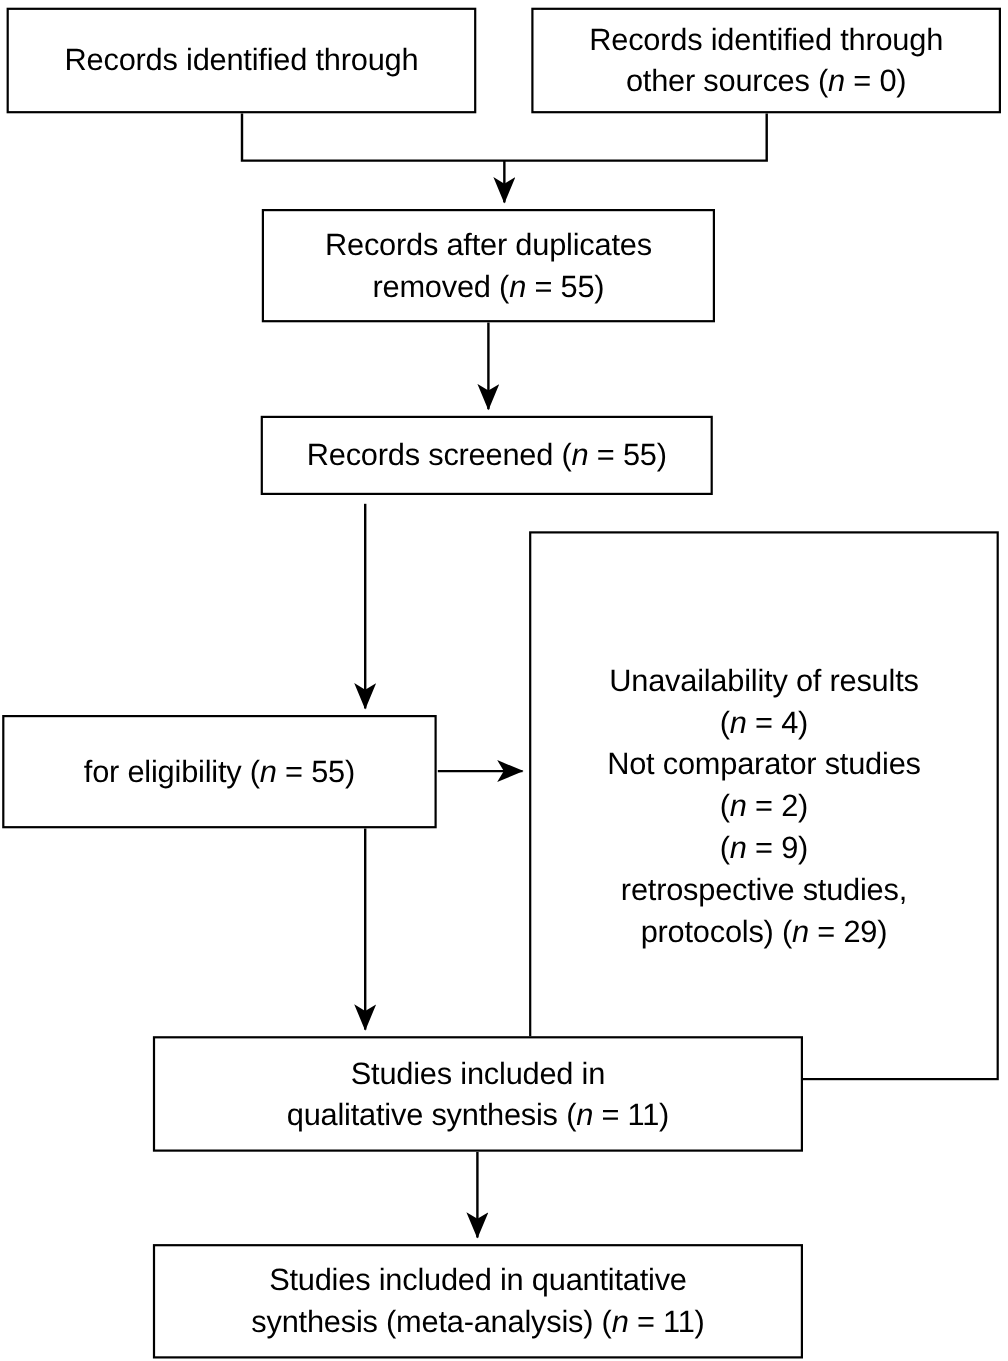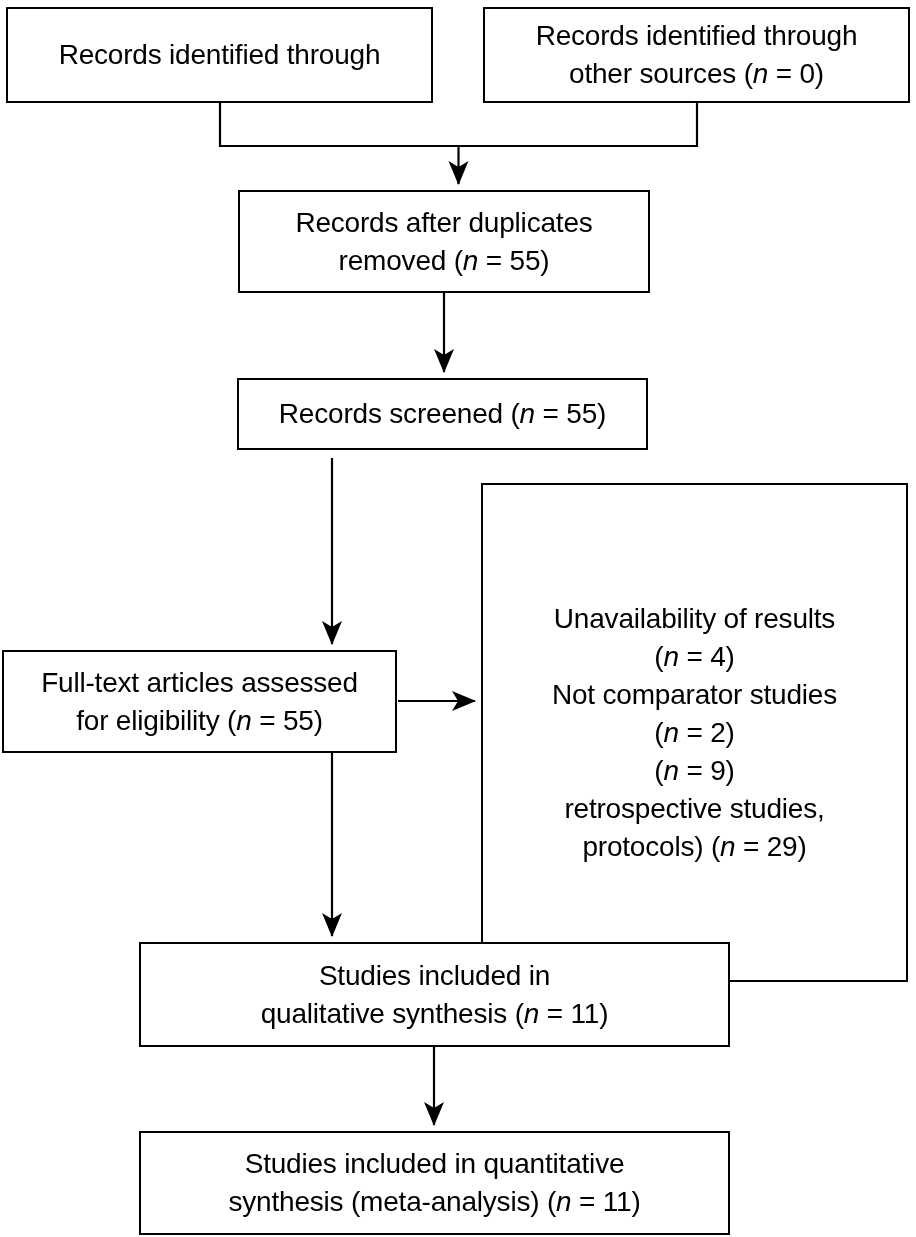--- a/index.html
+++ b/index.html
@@ -102,21 +102,20 @@
       <div class="line"><span>Unavailability of results</span></div>
       <div class="line"><span>(</span><i>n</i><span> = 4)</span></div>
       <div class="line"><span>Not comparator studies</span></div>
       <div class="line"><span>(</span><i>n</i><span> = 2)</span></div>
       <div class="line"><span>(</span><i>n</i><span> = 9)</span></div>
       <div class="line"><span>retrospective studies,</span></div>
       <div class="line"><span>protocols) (</span><i>n</i><span> = 29)</span></div>
     </div>
 
   <div class="flowbox" id="box-full-text-assessed">
-      <div class="line"><span>Full-text articles assessed</span></div>
       <div class="line"><span>for eligibility (</span><i>n</i><span> = 55)</span></div>
     </div>
 
   <div class="flowbox" id="box-qualitative">
       <div class="line"><span>Studies included in</span></div>
       <div class="line"><span>qualitative synthesis (</span><i>n</i><span> = 11)</span></div>
     </div>
 
   <div class="flowbox" id="box-quantitative">
       <div class="line"><span>Studies included in quantitative</span></div>

